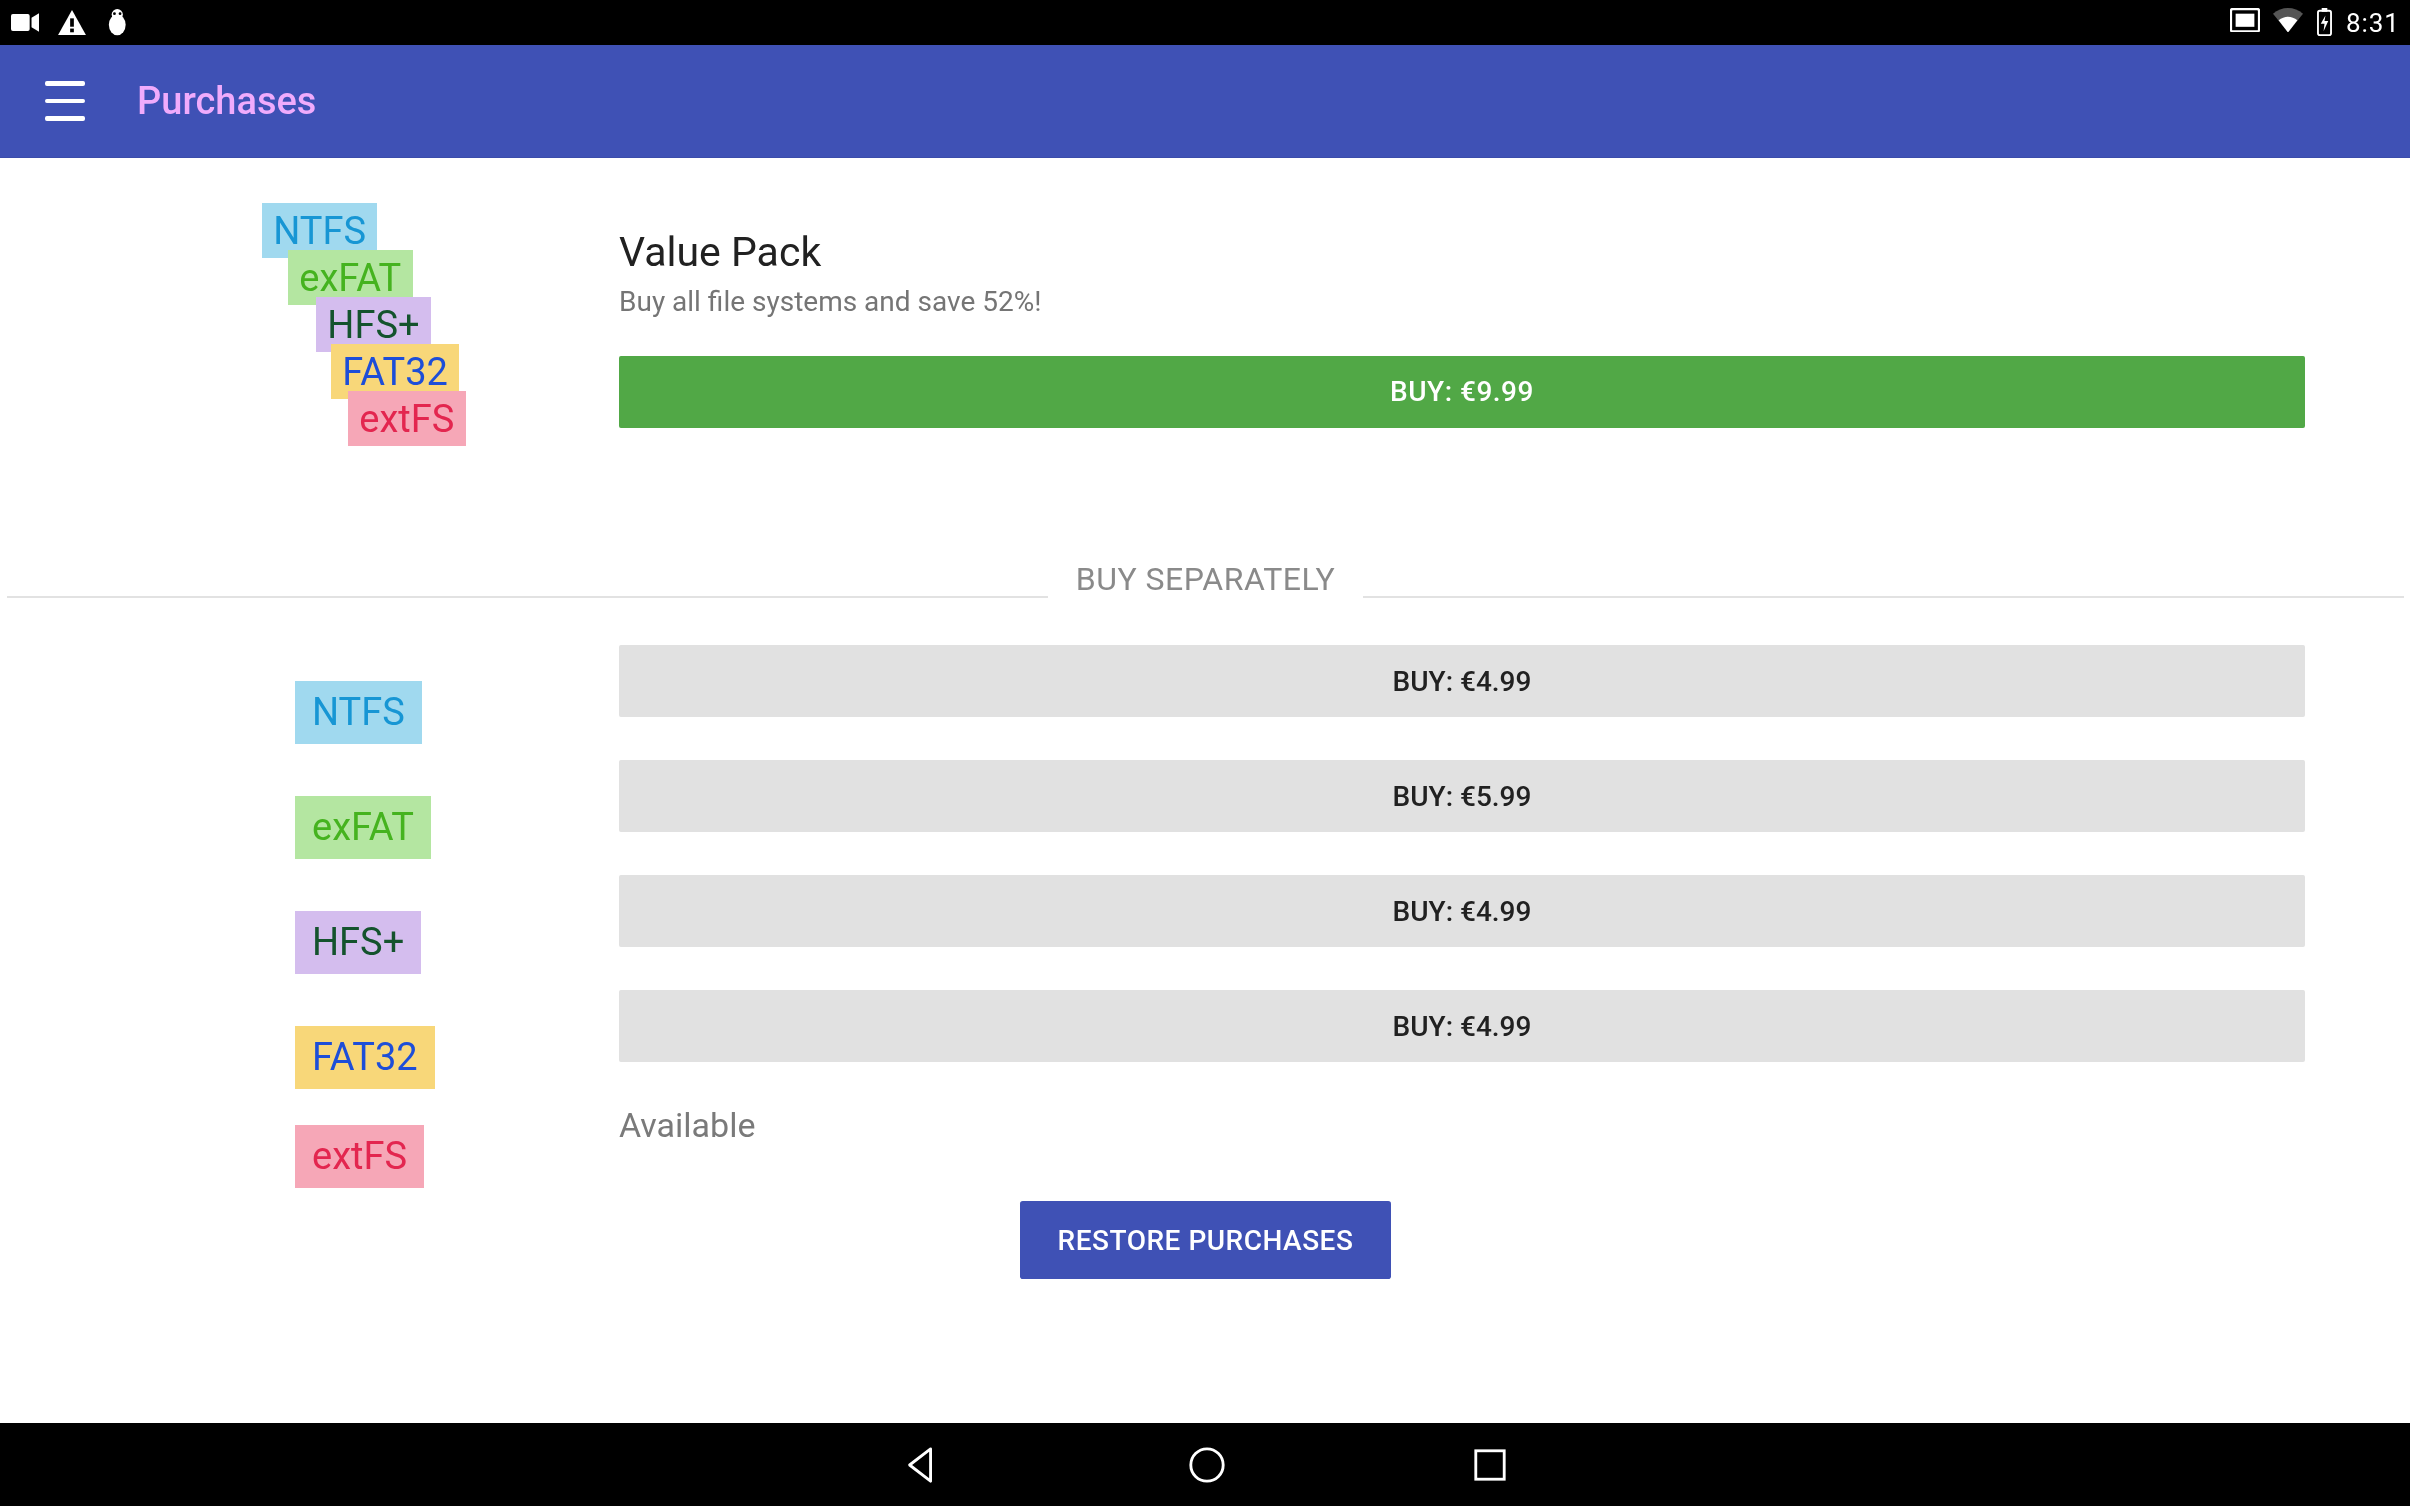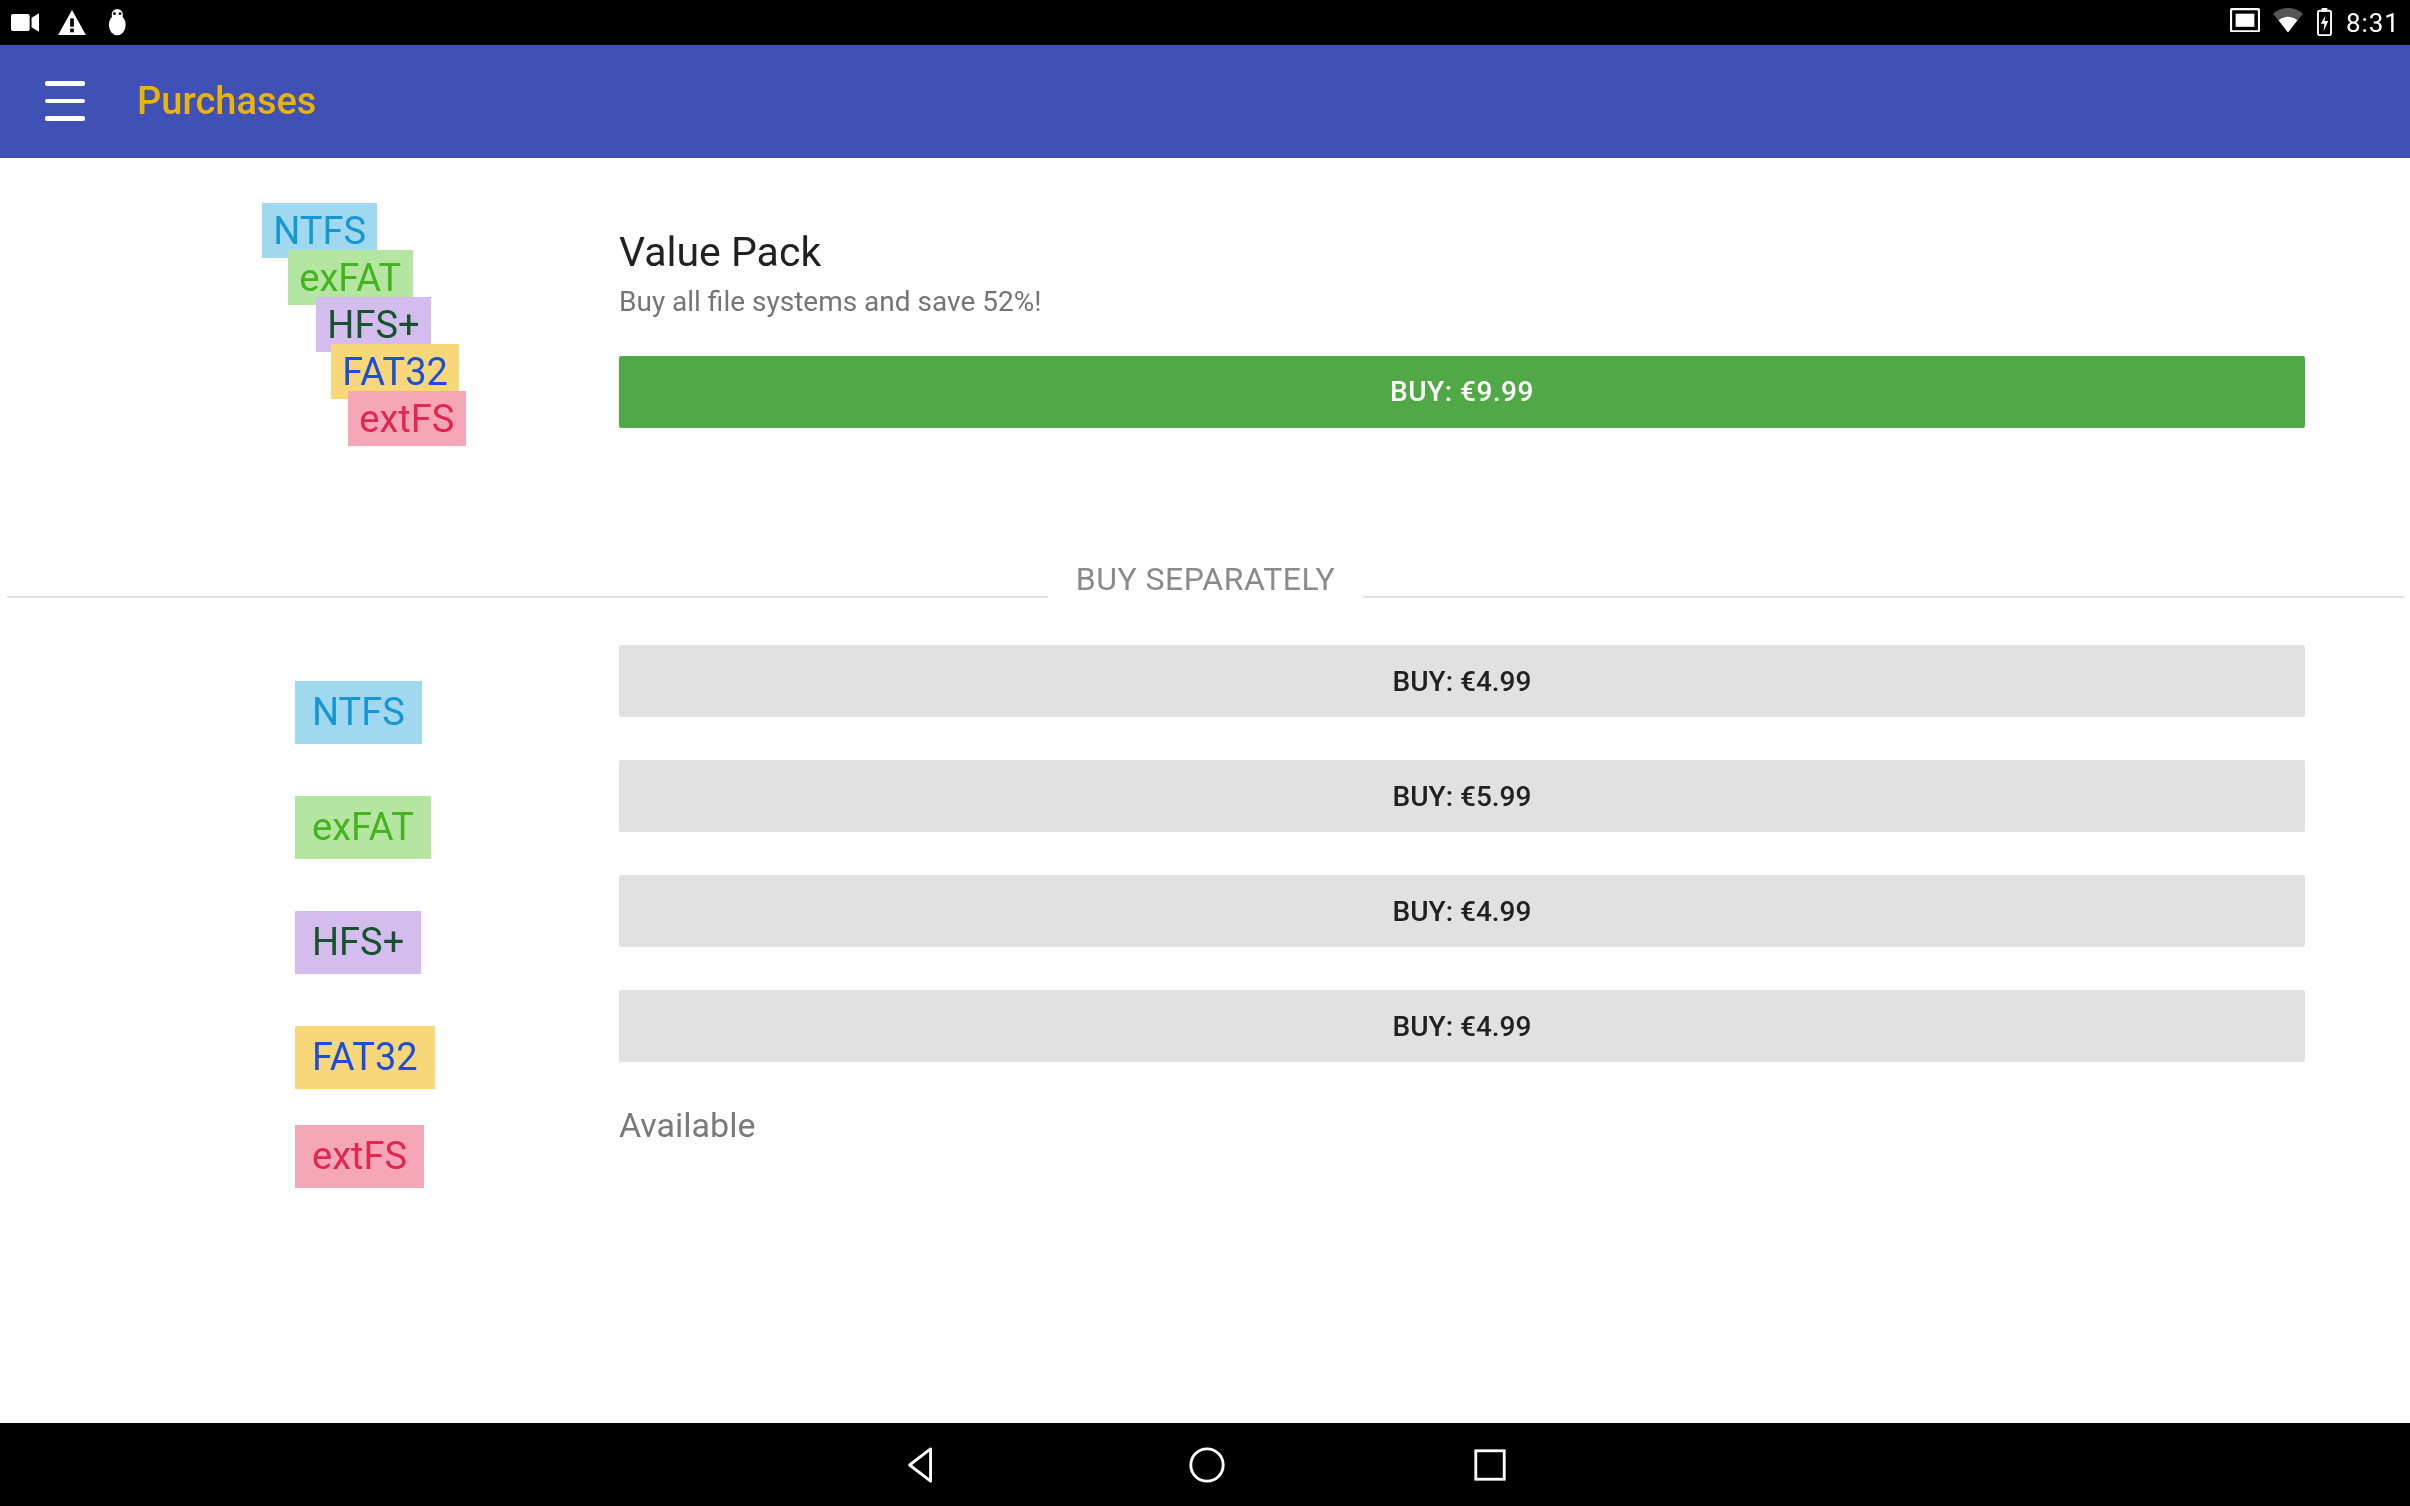--- a/index.html
+++ b/index.html
@@ -6,21 +6,21 @@
   html, body { width: 2411px; height: 1507px; font-family: Roboto, "Helvetica Neue", Arial, sans-serif; background: #fff; overflow: hidden; }
 
   
   .status-bar { position: relative; height: 45px; background: #000; color: #fff; display: flex; align-items: center; justify-content: space-between; padding: 0 11.3px; font-size: 26px; }
   .status-left { display: flex; align-items: center; gap: 19px; }
   .status-right { display: flex; align-items: flex-start; gap: 13px; }
   .status-bar svg { display: block; }
   .time { font-weight: 400; letter-spacing: 0.9px; }
 
   
-  .app-bar { height: 113px; background: #3f51b5; color: #eab308; display: flex; align-items: center; padding: 0 45px; border-bottom: 1.9px solid rgba(0,0,0,.06); }
+  .app-bar { height: 113px; background: #3f51b5; color: #f0abfc; display: flex; align-items: center; padding: 0 45px; border-bottom: 1.9px solid rgba(0,0,0,.06); }
   .hamburger { width: 40px; height: 40px; display: flex; flex-direction: column; justify-content: space-between; cursor: pointer; }
   .hamburger span { display: block; height: 4.7px; background: #fff; border-radius: 1.9px; }
   .app-title { margin-left: 52px; font-size: 38px; font-weight: 500; }
 
   
   .content { padding: 7px; }
 
   
   .value-pack { display: flex; padding: 38px 38px 56px 38px; }
   .stack-badges { width: 574px; position: relative; height: 301px; }
@@ -183,20 +183,23 @@
       <div class="item-badge-wrap">
           <div class="badge extfs item-badge">extFS</div>
         </div>
       <div class="item-right">
           <div class="available-text">Available</div>
         </div>
     </div>
 
   </div>
 
+  <div class="restore-row">
+    <div class="restore-btn">RESTORE PURCHASES</div>
+  </div>
 
 </div>
 
 <div class="nav-bar">
   <span>
     <svg width="40" height="40" viewBox="0 0 42 42">
         <path d="M30 4 L8 21 L30 38 Z" fill="none" stroke="#fff" stroke-width="3" stroke-linejoin="round"></path>
       </svg>
   </span>
   <span>

